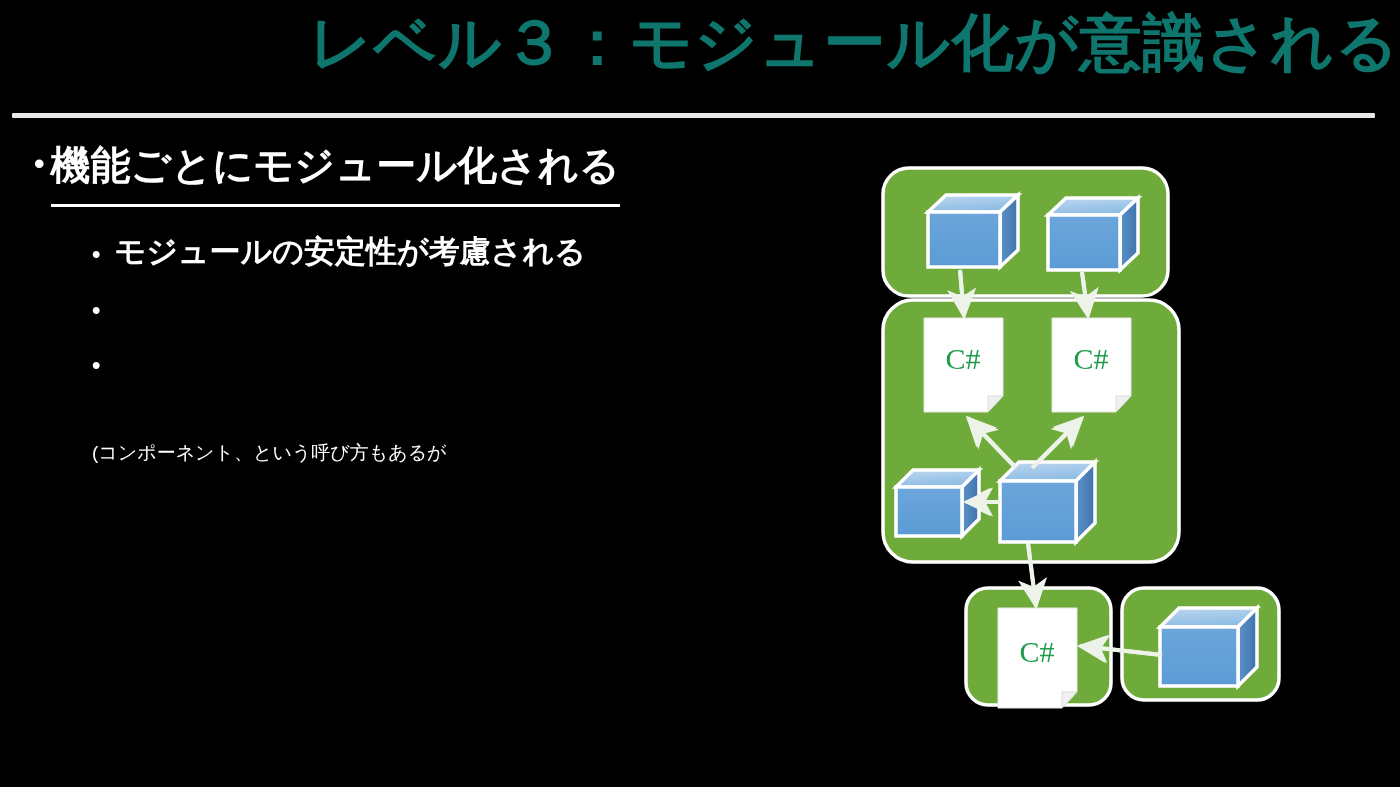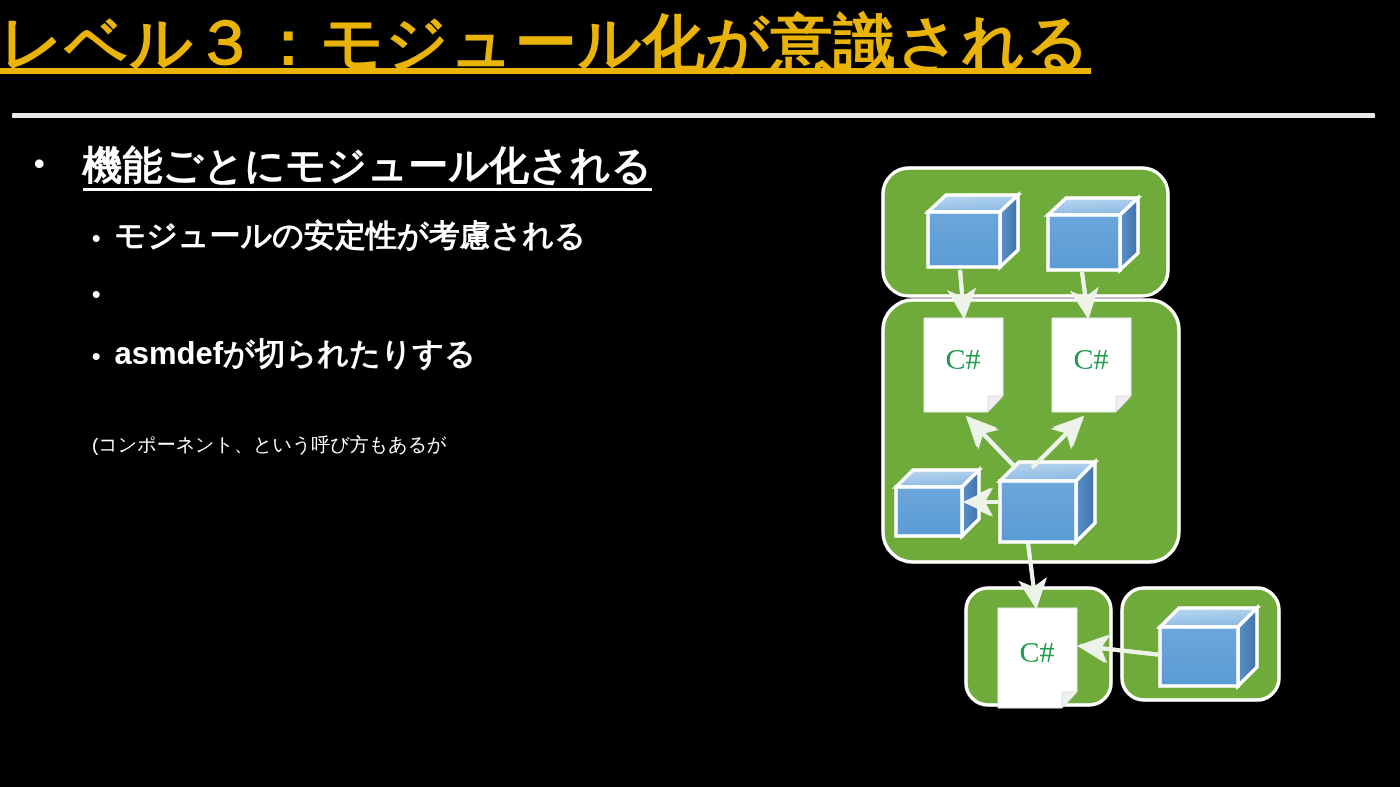--- a/index.html
+++ b/index.html
@@ -13,28 +13,27 @@
     font-family: "Liberation Sans", "DejaVu Sans", sans-serif;
     color: #ffffff;
     position: relative;
   }
 
   
   #slide-title {
     position: absolute;
     left: 0; top: 4px;
     width: 1400px;
-    text-align: left;
+    text-align: right;
     font-size: 62px;
     font-weight: 700;
     letter-spacing: 0.02em;
     line-height: 1.25;
-    color: #eab308;
+    color: #0f766e;
     white-space: nowrap;
-    text-decoration: underline;
   }
   #title-rule {
     position: absolute;
     left: 12px; top: 113px;
     width: 1363px; height: 5px;
     background: #e8e8e8;
     border-radius: 1px;
   }
 
   
@@ -51,22 +50,21 @@
     font-weight: 700;
     line-height: 1.15;
   }
   .bullet-l1 .dot {
     font-size: 30px;
     line-height: 1.45;
     margin-right: 6px;
   }
   .bullet-l1 .txt {
     border-bottom: 3px solid #ffffff;
-    padding-bottom: 0;
-    margin-left: 32px;
+    padding-bottom: 16px;
   }
 
   .sub-list { margin-top: 26px; padding-left: 58px; }
   .bullet-l2 {
     display: flex;
     align-items: baseline;
     font-size: 31px;
     font-weight: 700;
     line-height: 1.2;
     margin-bottom: 26px;
@@ -109,21 +107,20 @@
   <div class="sub-list">
     <div class="bullet-l2">
       <span class="dot">•</span>
       <span>モジュールの安定性が考慮される</span>
     </div>
     <div class="bullet-l2">
       <span class="dot">•</span>
     </div>
     <div class="bullet-l2">
       <span class="dot">•</span>
-      <span>asmdefが切られたりする</span>
     </div>
   </div>
 
   <div id="note-block">
     <div class="note-line">(コンポーネント、という呼び方もあるが</div>
   </div>
 </div>
 
 <div id="diagram">
 <svg width="540" height="580" viewBox="0 0 540 580" xmlns="http://www.w3.org/2000/svg">

